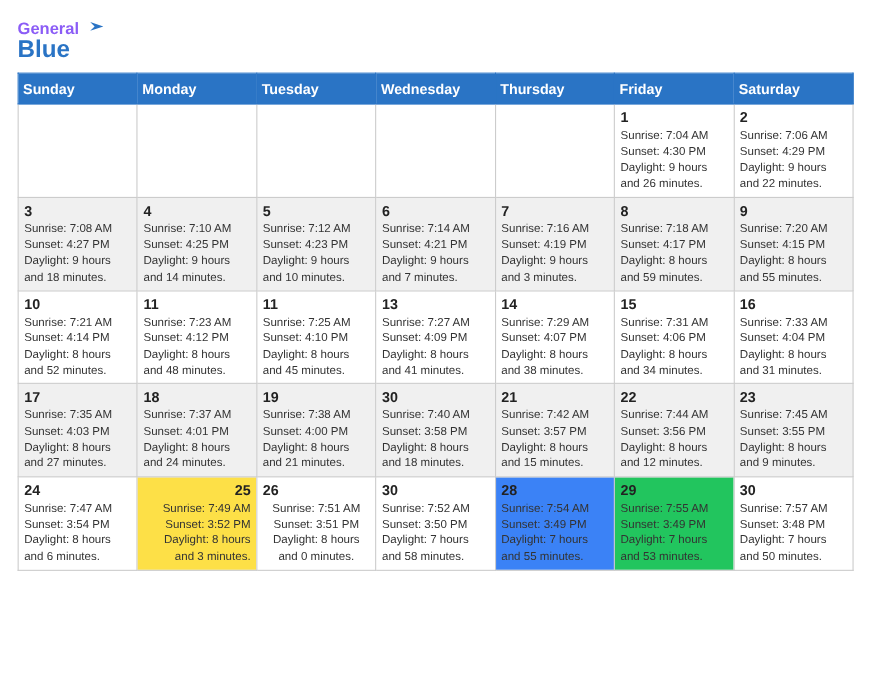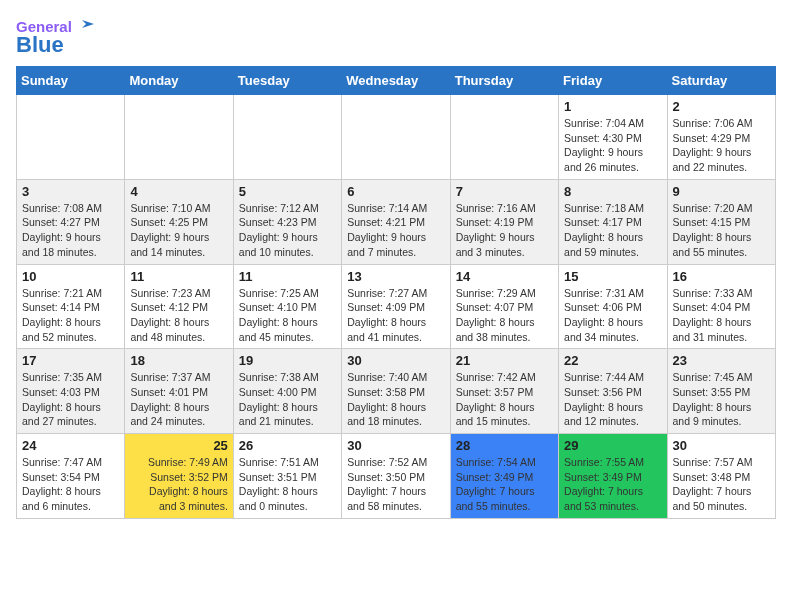--- a/index.html
+++ b/index.html
@@ -270,21 +270,21 @@
 Daylight: 8 hours and 6 minutes.</div>
         </td>
         <td style="background: #fde047; text-align: right;">
           <span class="day-number">25</span>
           <div class="day-info" style="white-space: pre-line;">Sunrise: 7:49 AM
 Sunset: 3:52 PM
 Daylight: 8 hours and 3 minutes.</div>
         </td>
         <td style="background: rgb(255, 255, 255);">
           <span class="day-number">26</span>
-          <div class="day-info" style="white-space: pre-line;">Sunrise: 7:51 AM
+          <div class="day-info" style="white-space: pre-line; text-align: center;">Sunrise: 7:51 AM
 Sunset: 3:51 PM
 Daylight: 8 hours and 0 minutes.</div>
         </td>
         <td style="background: rgb(255, 255, 255);">
           <span class="day-number">30</span>
           <div class="day-info" style="white-space: pre-line;">Sunrise: 7:52 AM
 Sunset: 3:50 PM
 Daylight: 7 hours and 58 minutes.</div>
         </td>
         <td style="background: #3b82f6;">

